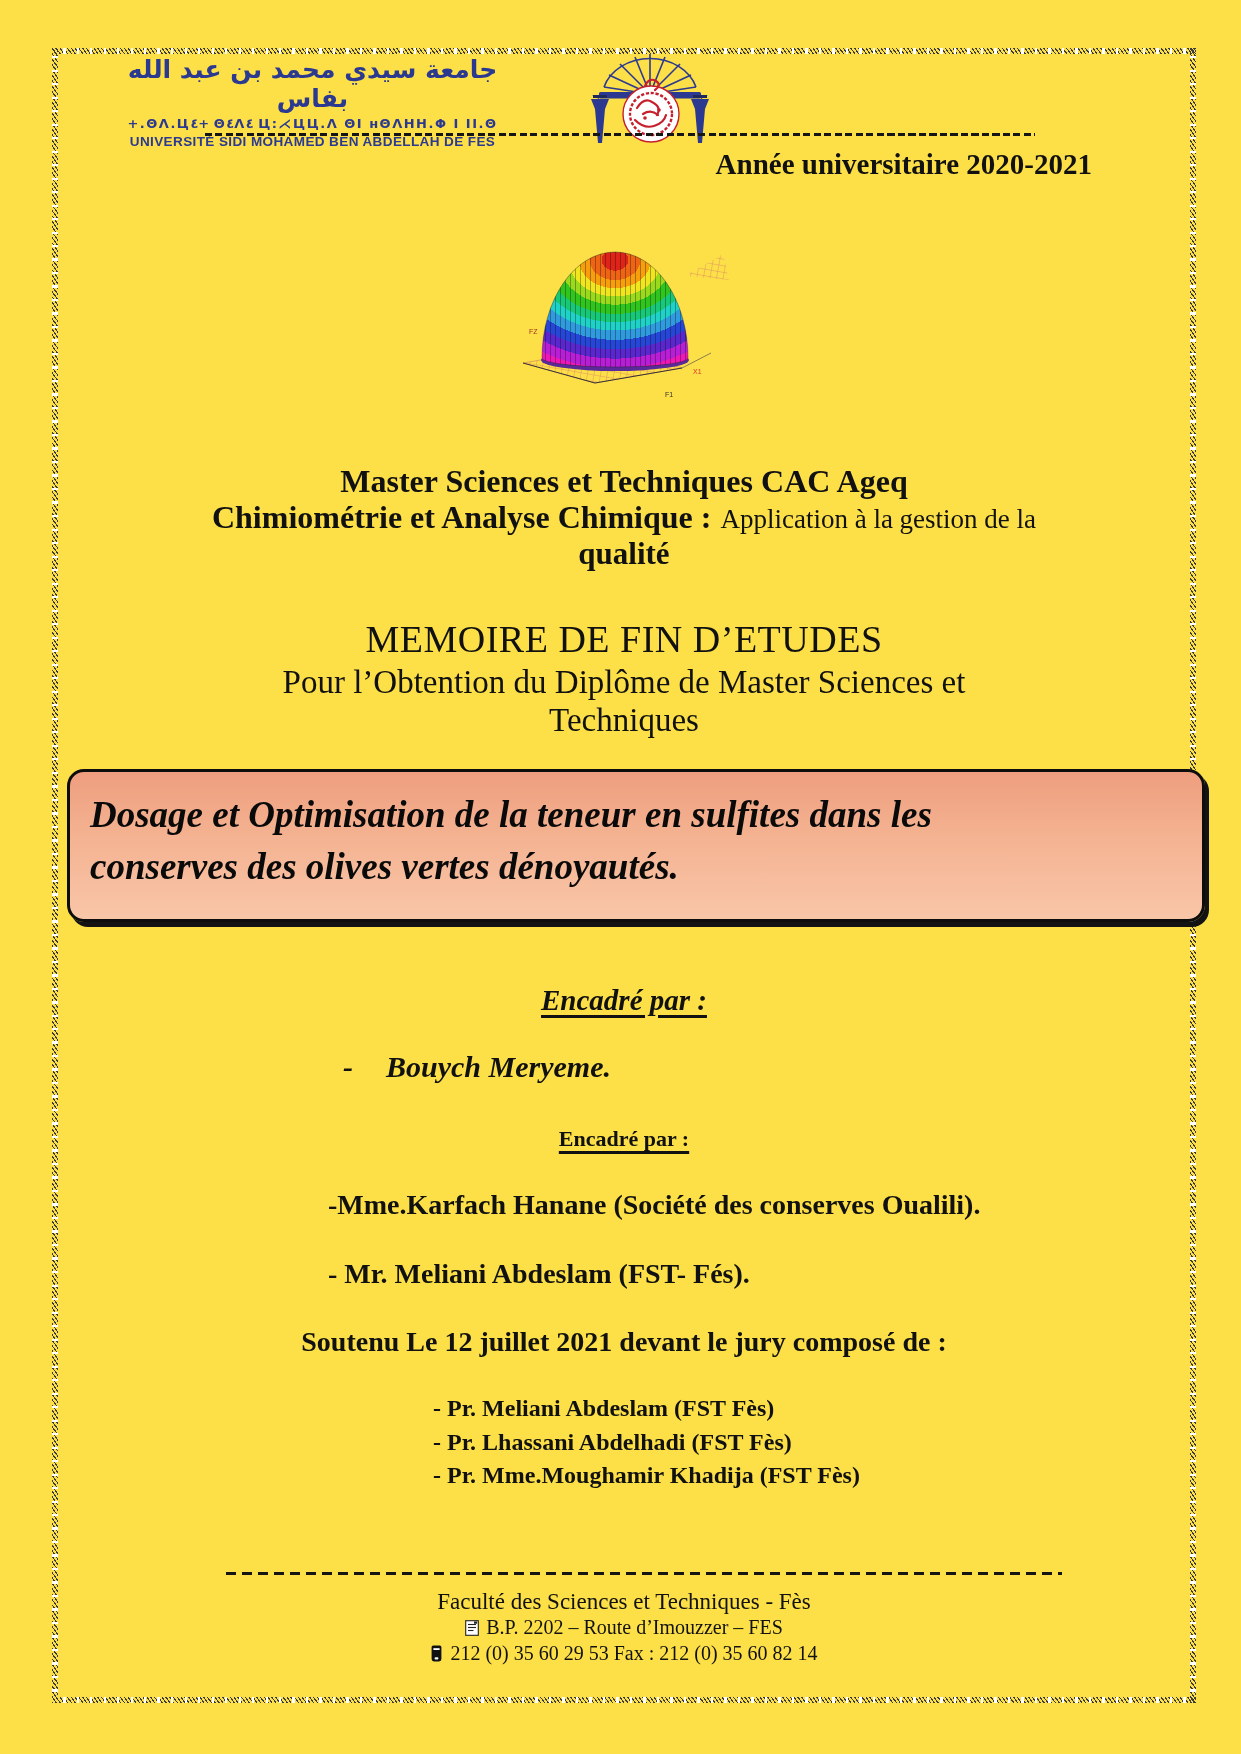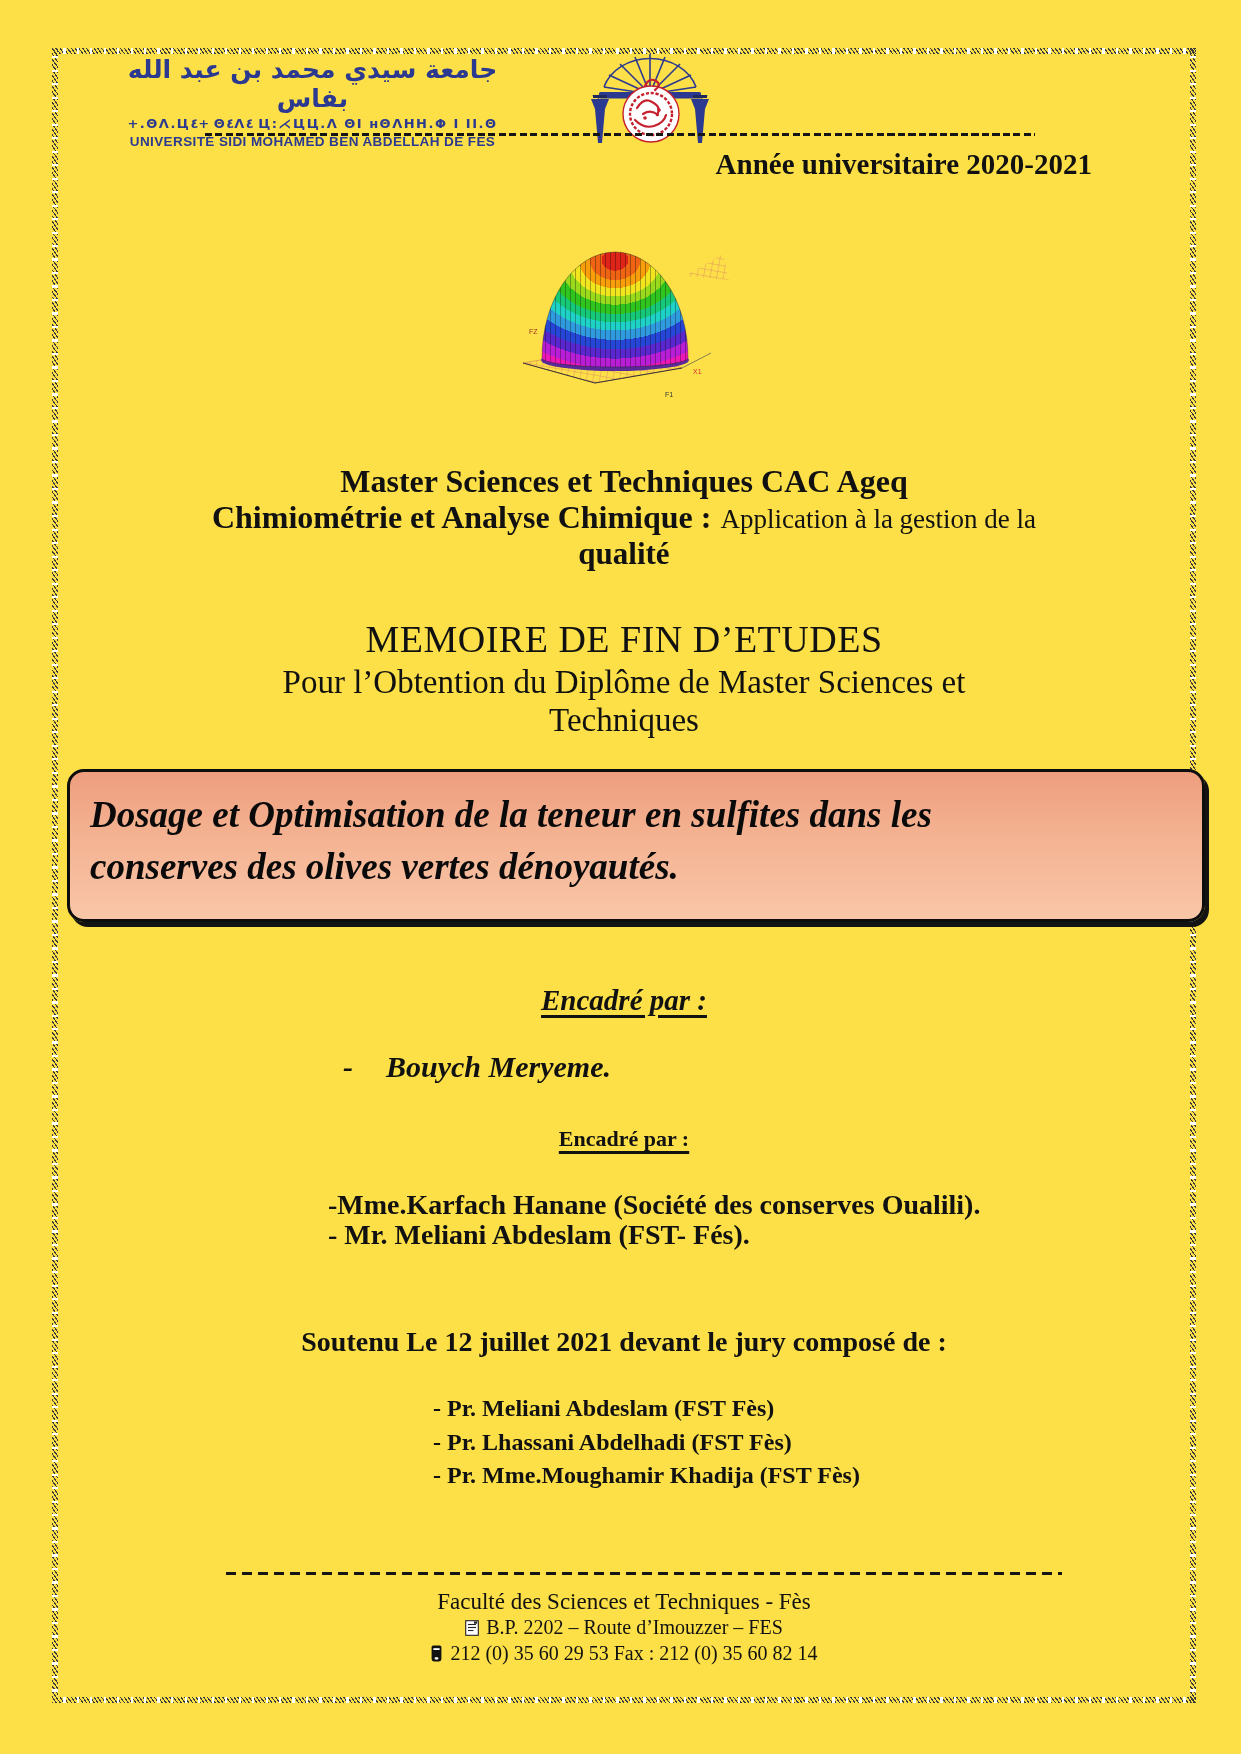--- a/index.html
+++ b/index.html
@@ -57,21 +57,21 @@
     text-align:left;padding-top:17px;box-sizing:content-box;padding-left:20px;
   }
   .title-box .line{font-weight:bold;font-style:italic;font-size:37px;line-height:52px;color:#0a0a0a;}
 
   .u{ text-decoration:underline;text-decoration-thickness:2.5px;text-underline-offset:5px;}
   .t-presente{font-weight:bold;font-style:italic;font-size:29px;}
   .t-name-row{font-weight:bold;font-style:italic;font-size:30px;}
   .t-name-row .dash{display:inline-block;}
   .t-name-row .nm{display:inline-block;margin-left:33px;}
   .t-encadre{font-weight:bold;font-size:22px;text-align:center;}
-  .sup-block{display:flex;flex-direction:column;font-weight:bold;font-size:28px;line-height:30px;}
+  .sup-block{display:flex;flex-direction:column;gap:39px;font-weight:bold;font-size:28px;line-height:30px;}
   .t-soutenu{font-weight:bold;font-size:28px;}
   .jury-block{font-weight:bold;font-size:24px;line-height:33.5px;font-family:Liberation Serif, serif;}
 
   
   .f-line{font-size:20px;text-align:center;}
   .f-line1{font-size:23px;}
   .f-ico{display:inline-block;vertical-align:-2px;margin-right:7px;}
 
   
   .plot{left:505px;top:240px;width:230px;height:160px;}

